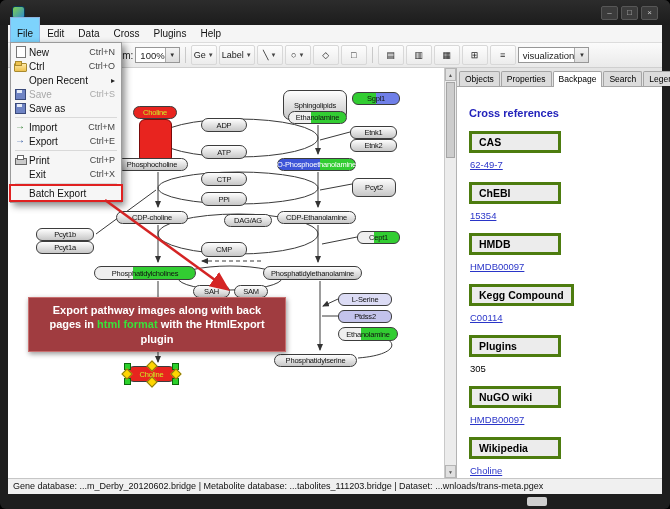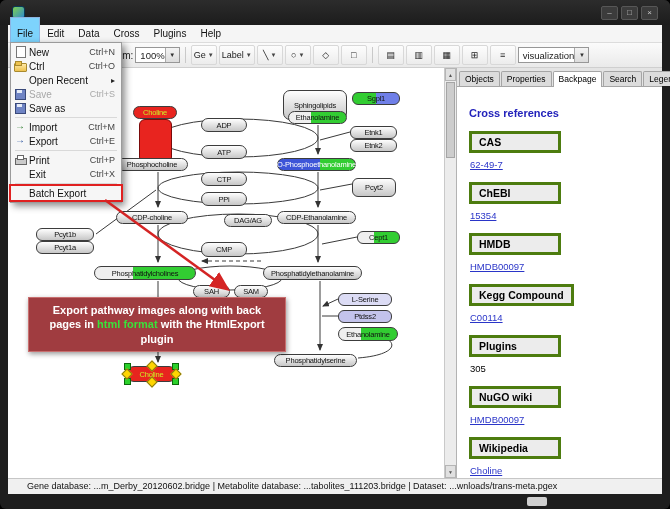--- a/index.html
+++ b/index.html
@@ -92,21 +92,21 @@
   .sp-tab.active{background:#fff;position:relative;top:1px;padding-bottom:3px;}
   #sp-body{flex:1;background:#fff;padding:4px 12px;overflow:hidden;}
   .sp-heading{color:#2222bb;font-weight:bold;font-size:11px;margin:16px 0 0 0;}
   .xref-h{margin-top:12px;background:#ececec;border:3px solid #4d7c0f;font-weight:bold;font-size:10.5px;
           padding:2px 7px;width:fit-content;min-width:72px;color:#000;}
   .xref-link{margin-top:6px;color:#2a35c8;text-decoration:underline;font-size:9.5px;margin-left:1px;width:fit-content;}
   .xref-val{margin-top:6px;font-size:9.5px;margin-left:1px;}
   .sp-footer{font-weight:bold;font-size:13px;margin-top:0;color:#000;}
   
   #statusbar{height:15px;background:#f0f0f0;border-top:1px solid #c6c6c6;font-size:9px;line-height:15px;
-             padding-left:19px;color:#111;white-space:nowrap;overflow:hidden;}
+             padding-left:5px;color:#111;white-space:nowrap;overflow:hidden;}
   
   #file-menu{position:absolute;left:10px;top:42px;width:110px;background:#f6f6f6;border:1px solid #9b9b9b;
              box-shadow:3px 3px 7px rgba(0,0,0,.45);z-index:30;font-size:10px;padding:2px 0;}
   .fm-item{display:flex;align-items:center;height:14px;padding:0 6px 0 3px;color:#111;}
   .fm-ic{width:15px;height:12px;flex:none;position:relative;}
   .fm-label{flex:1;}
   .fm-sc{color:#444;font-size:9px;margin-left:8px;}
   .fm-sc.sub{font-size:8px;color:#222;}
   .fm-item.disabled .fm-label,.fm-item.disabled .fm-sc{color:#a8a8a8;}
   .fm-item.boxed{outline:2px solid #e02020;}

